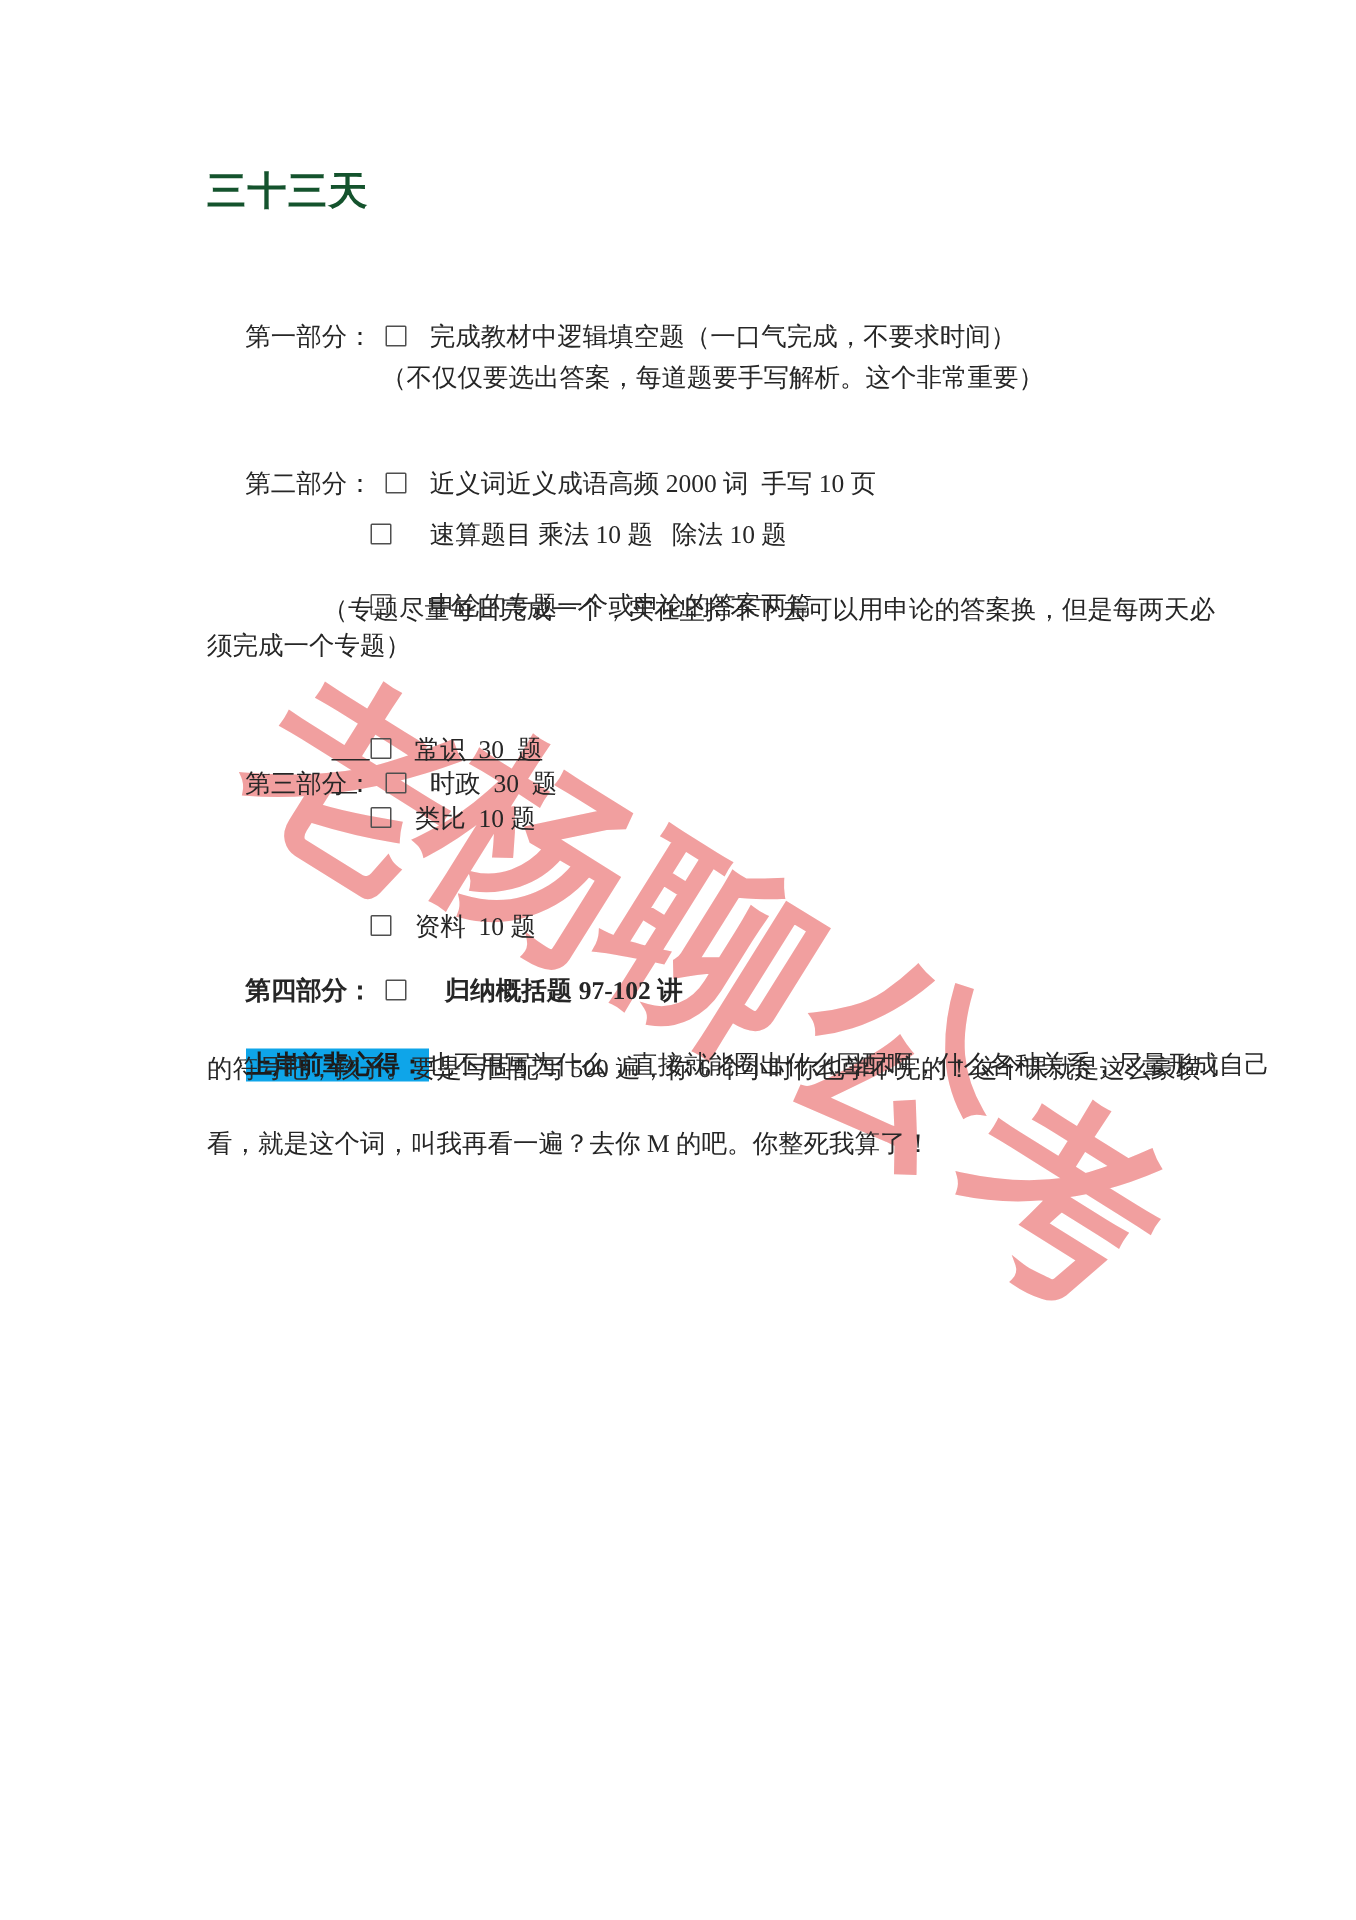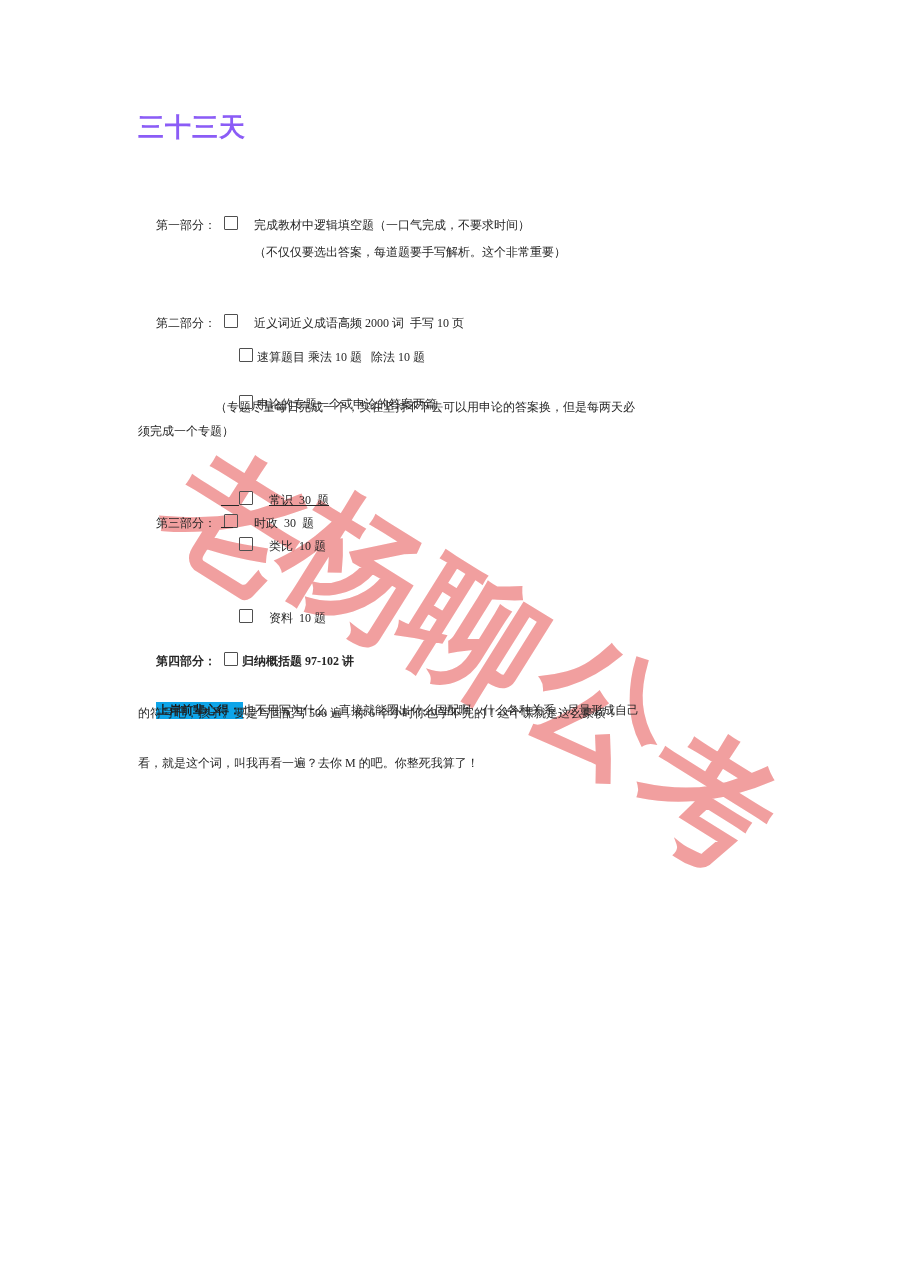--- a/index.html
+++ b/index.html
@@ -13,34 +13,34 @@
     font-size:135px;font-weight:bold;line-height:1;
     color:#ef8f8f;opacity:0.85;
     transform:translate(-50%,-50%) rotate(32deg);
     font-family:"Liberation Serif","DejaVu Serif",serif;
     pointer-events:none;
   }
   
   .doc{position:absolute;inset:0;z-index:1;}
   .title{
     position:absolute;left:138px;top:110px;
-    font-size:26px;font-weight:600;letter-spacing:1px;color:#8b5cf6;
+    font-size:26px;font-weight:600;letter-spacing:1px;color:#14532d;
   }
   .row,.line{
     position:absolute;white-space:pre;
-    font-size:12px;line-height:22px;color:#262626;
+    font-size:17px;line-height:22px;color:#262626;
   }
   .cb{
     display:inline-block;width:12px;height:12px;
     border:1.5px solid #4f4f4f;border-radius:1px;background:transparent;
     vertical-align:-1px;
   }
   .sec-label{color:#262626;}
   .gap-s{margin-left:8px;}
-  .gap-m{margin-left:4px;}
+  .gap-m{margin-left:26px;}
   .gap-l{margin-left:16px;}
   .hl{
     background:#0ea5e9;font-weight:600;color:#1b1b1b;
     padding:1px 2px 2px 1px;
   }
 </style>
 </head>
 <body>
 
 <div class="page">

